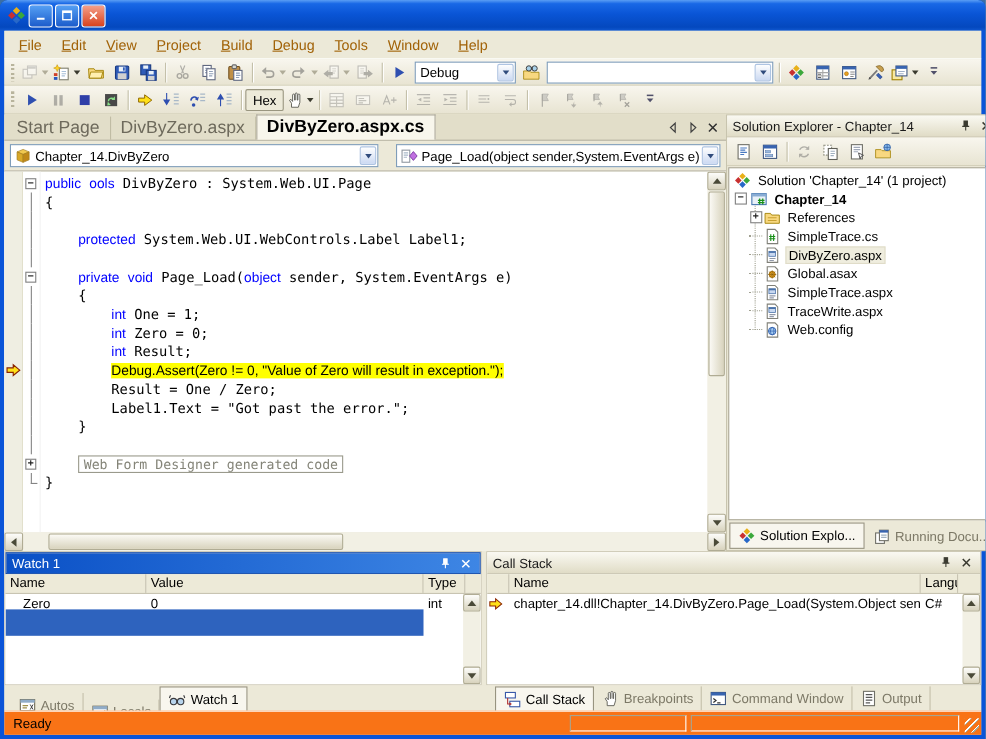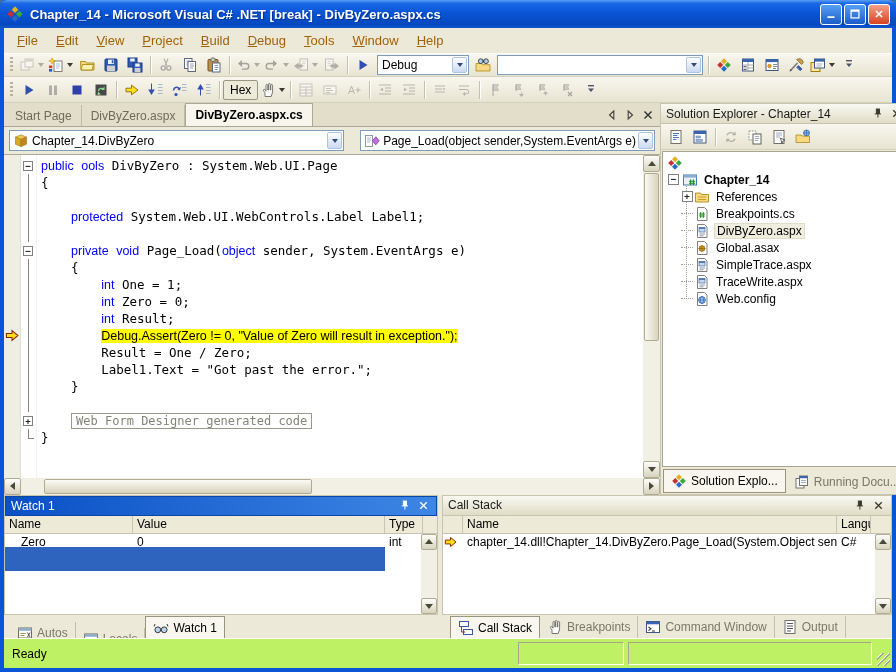--- a/index.html
+++ b/index.html
@@ -31,21 +31,21 @@
 .tcombo .cval{flex:1;white-space:nowrap;overflow:hidden}
 .cdd{position:absolute;right:1px;top:1px;bottom:1px;width:15px;border-radius:2px;background:linear-gradient(180deg,#FEFEFE,#CBD9F2);border:1px solid #AEC4E2;display:flex;align-items:center;justify-content:center}
 .cdd .arr{width:0;height:0;border-left:3.5px solid transparent;border-right:3.5px solid transparent;border-top:4.5px solid #2F4B7C}
 
 .main{height:397px;display:flex}
 .editor-pane{width:656px;display:flex;flex-direction:column;background:#E6E2CF}
 .vsplit{width:4px;background:#ECE9D8}
 .solution-pane{flex:1;display:flex;flex-direction:column;background:#ECE9D8;border:1px solid #C8C4AE}
 
 .tabstrip{height:24px;display:flex;align-items:flex-end;background:#E2DEC9;padding-left:2px;border-bottom:1px solid #ACA899}
-.etab{height:21px;display:flex;align-items:center;padding:0 9px;font-size:12px;color:#6E6A5C;border-right:1px solid #C0BCA4;white-space:nowrap}
+.etab{height:21px;display:flex;align-items:center;padding:0 9px;font-size:16px;color:#6E6A5C;border-right:1px solid #C0BCA4;white-space:nowrap}
 .etab.active{background:#F8F6EC;border:1px solid #ACA899;border-bottom:none;color:#000;font-weight:bold;height:23px}
 .tabnav{margin-left:auto;display:flex;align-items:center;gap:2px;padding-right:4px;height:100%}
 
 .comborow{height:28px;display:flex;align-items:center;background:#ECE9D8;padding:0 5px;gap:16px;border-bottom:1px solid #ACA899}
 .ecombo{height:21px;background:#fff;border:1px solid #7F9DB9;display:flex;align-items:center;font-size:12px;padding-left:3px;position:relative;gap:3px}
 .ecombo.type{width:360px}.ecombo.member{flex:1}
 .ecombo .cval{white-space:nowrap;overflow:hidden;padding-right:18px}
 
 .codearea{position:relative;flex:1;background:#fff;overflow:hidden}
 .ind-margin{position:absolute;left:0;top:0;bottom:0;width:17px;background:#EFEEE2;border-right:1px solid #E2E0CC}
@@ -104,40 +104,39 @@
 .wrow{height:17px;display:flex;font-size:12px;align-items:center}
 .wcell{padding:12px 4px;white-space:nowrap;overflow:hidden;height:17px;display:flex;align-items:center}
 .selblue{background:#2E63BE}
 .dim{color:#9A968A}
 .gb-scroll{position:absolute;right:0;top:0;bottom:0;width:16px;background:#F2F0E4;display:flex;flex-direction:column;justify-content:space-between}
 .gb-scroll .sbtn{width:16px;height:16px}
 
 .docktabs{height:23px;display:flex;background:#ECE9D8}
 .dts-left{width:434px;display:flex;padding-left:6px}
 .dts-right{flex:1;display:flex;padding-left:8px;margin-left:4px}
-.statusbar{height:30px;background:#bef264;position:relative;font-size:12px;display:flex;align-items:center;border-top:1px solid #fff}
+.statusbar{height:22px;background:#f97316;position:relative;font-size:12px;display:flex;align-items:center;border-top:1px solid #fff}
 .status-text{padding-left:8px}
 .spanel{position:absolute;top:3px;bottom:3px;border:1px solid;border-color:#A8A490 #FFF #FFF #A8A490}
 .sgrip{position:absolute;right:2px;bottom:2px;width:13px;height:13px;
  background:repeating-linear-gradient(135deg,transparent 0 3px,#FFF 3px 4px,#A8A490 4px 5px)}
 </style>
 </head>
 <body>
 
 <div class="window">
   <div class="titlebar">
     <span class="app-icon" id="appicon">
         <svg viewBox="0 0 16 16" width="18" height="18">
           <path d="M8 1.2l3 3-3 3-3-3z" fill="#E8B018"></path>
           <path d="M14.8 8l-3 3-3-3 3-3z" fill="#3BA83B"></path>
           <path d="M8 14.8l-3-3 3-3 3 3z" fill="#2868C8"></path>
           <path d="M1.2 8l3-3 3 3-3 3z" fill="#C83030"></path>
         </svg>
       </span>
-    <span class="title-text">Chapter_14 - Microsoft Visual C# .NET [break] - DivByZero.aspx.cs</span>
     <span class="winbtn" id="btnmin">
         <svg viewBox="0 0 16 16" width="14" height="14">
           <path d="M4 11.5h8" stroke="#fff" stroke-width="2"></path>
         </svg>
       </span>
     <span class="winbtn" id="btnmax">
         <svg viewBox="0 0 16 16" width="14" height="14">
           <rect x="3.5" y="3.5" width="9" height="9" fill="none" stroke="#fff" stroke-width="1.4"></rect>
           <path d="M3.5 4.5h9" stroke="#fff" stroke-width="2"></path>
         </svg>
@@ -818,20 +817,21 @@
             <div class="trow">
               <span style="width:4px"></span>
               <span class="icn" style="">
                 <svg viewBox="0 0 16 16" width="16" height="16">
                   <path d="M8 1.2l3 3-3 3-3-3z" fill="#E8B018"></path>
                   <path d="M14.8 8l-3 3-3-3 3-3z" fill="#3BA83B"></path>
                   <path d="M8 14.8l-3-3 3-3 3 3z" fill="#2868C8"></path>
                   <path d="M1.2 8l3-3 3 3-3 3z" fill="#C83030"></path>
                 </svg>
               </span>
+              <span class="lbl">Solution 'Chapter_14' (1 project)</span>
             </div>
             <div class="trow">
               <span style="width:5px"></span>
               <span class="texp">−</span>
               <span style="width:3px"></span>
               <span class="icn" style="">
                 <svg viewBox="0 0 16 16" width="16" height="16">
                   <rect x="1.5" y="3" width="13" height="10" fill="#E8F0F8" stroke="#4878B0"></rect>
                   <rect x="1.5" y="3" width="13" height="2.6" fill="#88ACD4"></rect>
                   <path d="M8.6 7.5v5.5M11.4 7.5v5.5M7 9.2h6M7 11.2h6" stroke="#189018" stroke-width="1.1"></path>
@@ -856,21 +856,21 @@
               <span style="width:17px"></span>
               <span class="slot">
                 <span class="guideh"></span>
               </span>
               <span class="icn" style="">
                 <svg viewBox="0 0 16 16" width="16" height="16">
                   <path d="M3.5 1.5h7l2.5 2.5v10.5h-9.5z" fill="#fff" stroke="#808078"></path>
                   <path d="M6.7 6v6M9.3 6v6M5.2 8h5.6M5.2 10h5.6" stroke="#189018" stroke-width="1"></path>
                 </svg>
               </span>
-              <span class="lbl">Breakpoints.cs</span>
+              <span class="lbl">SimpleTrace.cs</span>
             </div>
             <div class="trow">
               <span style="width:17px"></span>
               <span class="slot">
                 <span class="guideh"></span>
               </span>
               <span class="icn" style="">
                 <svg viewBox="0 0 16 16" width="16" height="16">
                   <path d="M3.5 1.5h7l2.5 2.5v10.5h-9.5z" fill="#fff" stroke="#808078"></path>
                   <rect x="5" y="4.5" width="6" height="4.5" fill="#C8D8F0" stroke="#4870A8" stroke-width=".7"></rect>

